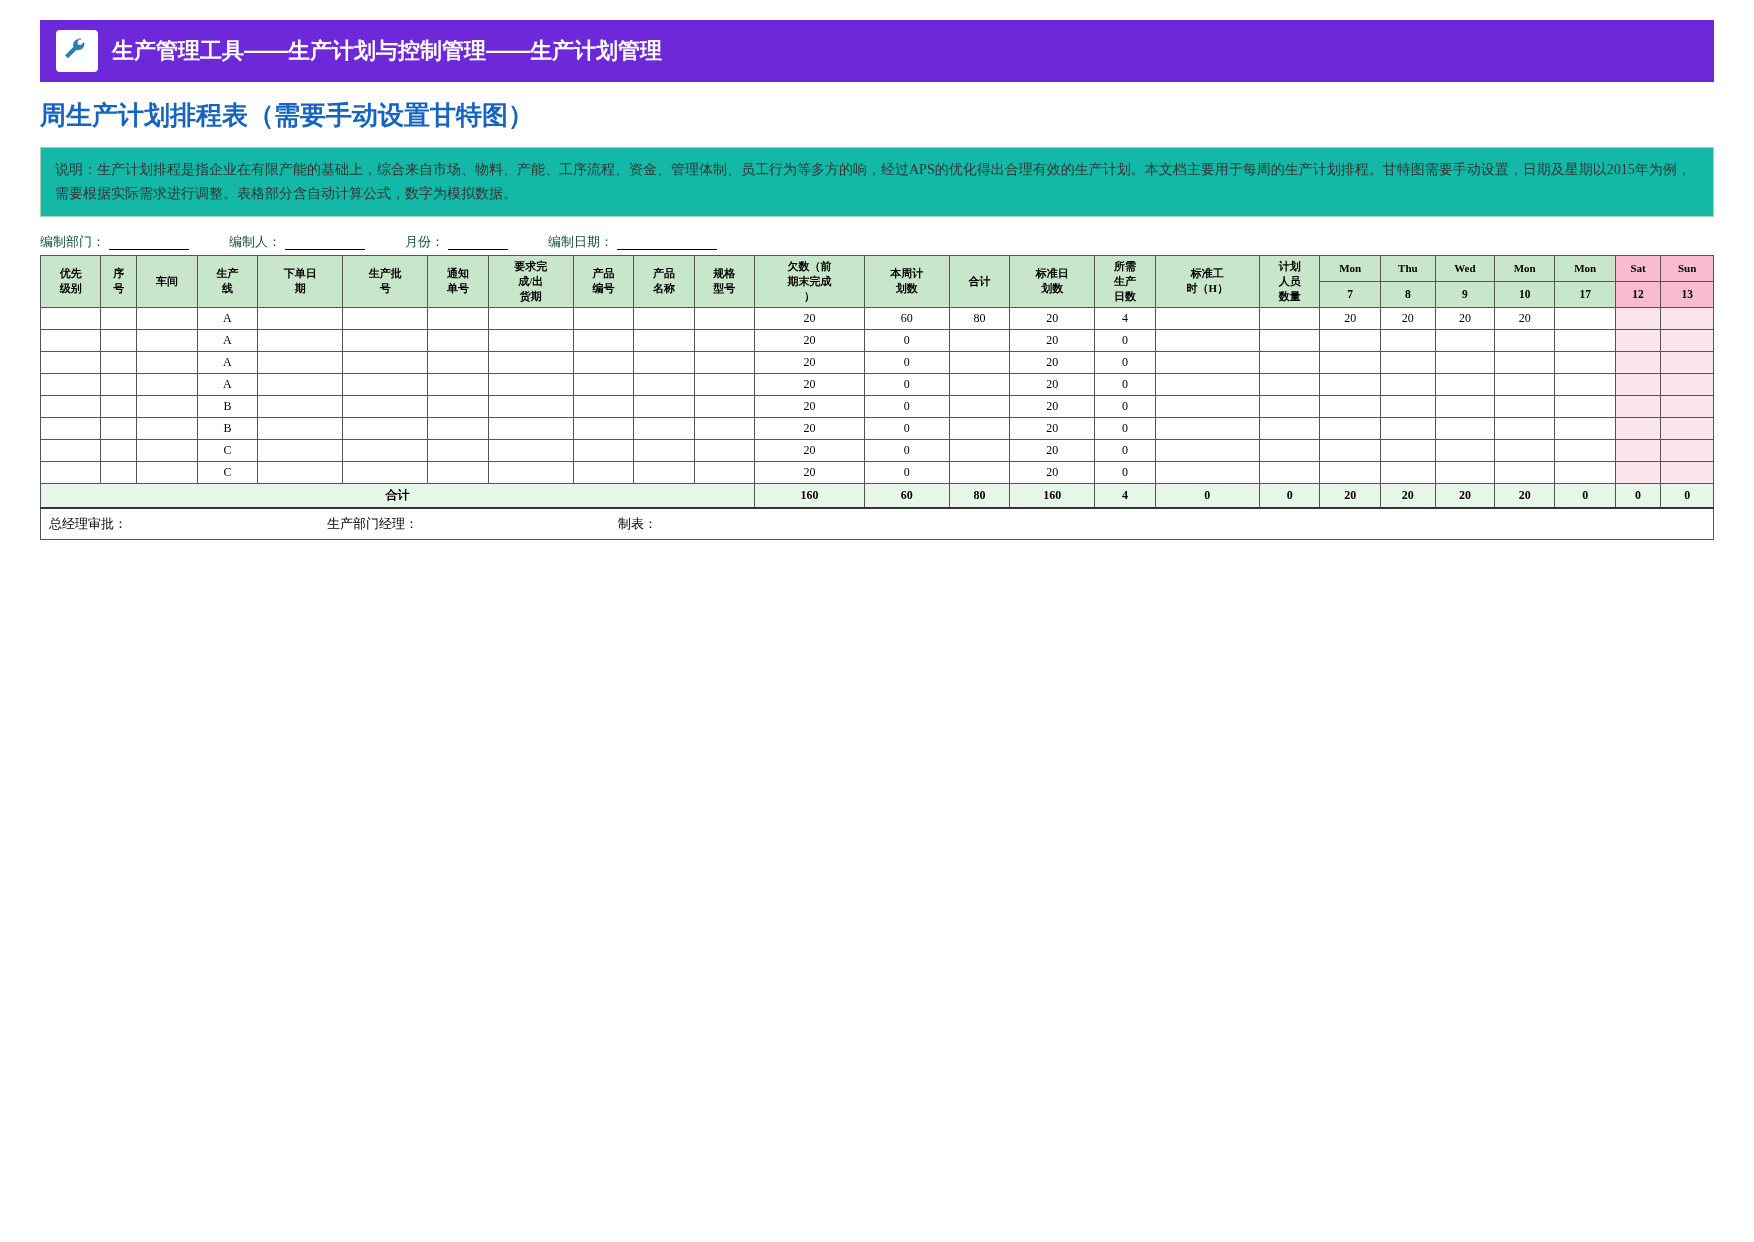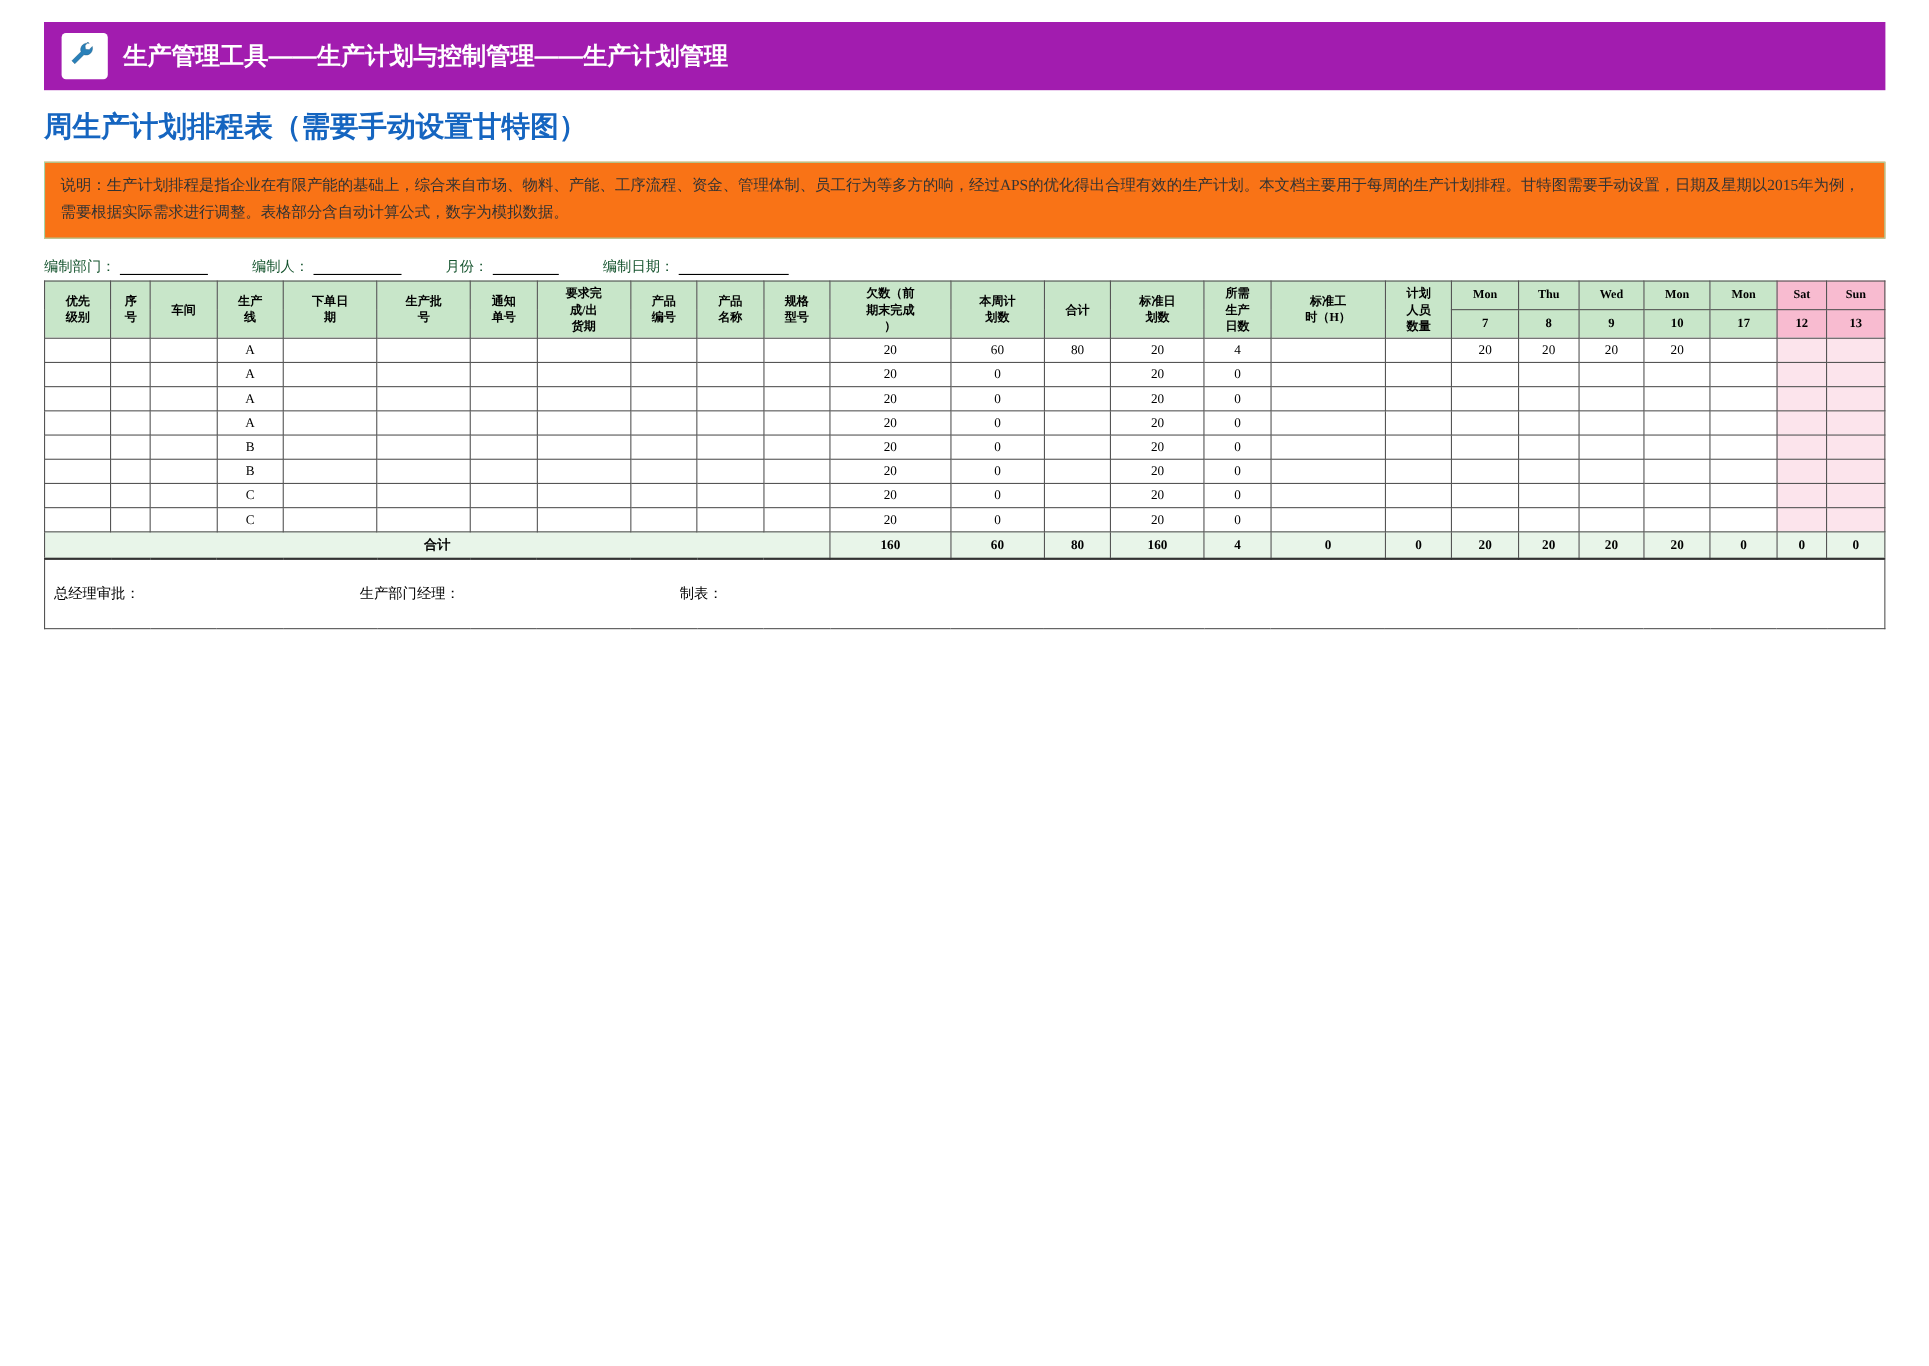--- a/index.html
+++ b/index.html
@@ -6,21 +6,21 @@
     body {
       background: #fff;
       font-family: "SimSun", "宋体", serif;
       font-size: 13px;
       color: #000;
       padding: 20px 40px;
     }
 
     
     .header-bar {
-      background: #a21caf;
+      background: #6d28d9;
       display: flex;
       align-items: center;
       padding: 10px 16px;
       margin-bottom: 16px;
     }
     .header-icon {
       width: 42px;
       height: 42px;
       background: #fff;
       border-radius: 4px;
@@ -49,21 +49,21 @@
       margin-bottom: 14px;
       font-family: "Microsoft YaHei", "微软雅黑", sans-serif;
     }
 
     
     .description {
       font-size: 14px;
       line-height: 1.7;
       color: #333;
       margin-bottom: 16px;
-      background: #f97316;
+      background: #14b8a6;
       border: 1px solid #a5d6a7;
       padding: 10px 14px;
     }
 
     
     .meta-row {
       display: flex;
       gap: 40px;
       font-size: 13px;
       margin-bottom: 4px;
@@ -431,16 +431,16 @@
         <td>0</td>
         <td>20</td>
         <td>20</td>
         <td>20</td>
         <td>20</td>
         <td>0</td>
         <td class="col-sat">0</td>
         <td class="col-sun">0</td>
       </tr>
       <tr class="footer-row">
-        <td colspan="25" style="text-align: left; padding: 22px 8px; font-size: 13px;"><span>总经理审批：</span><span style="display:inline-block;min-width:200px;">&nbsp;</span><span>生产部门经理：</span><span style="display:inline-block;min-width:200px;">&nbsp;</span><span>制表：</span><span style="display:inline-block;min-width:120px;">&nbsp;</span></td>
+        <td colspan="25" style="text-align: left; padding: 6px 8px; font-size: 13px;"><span>总经理审批：</span><span style="display:inline-block;min-width:200px;">&nbsp;</span><span>生产部门经理：</span><span style="display:inline-block;min-width:200px;">&nbsp;</span><span>制表：</span><span style="display:inline-block;min-width:120px;">&nbsp;</span></td>
       </tr>
     </tbody>
 </table>
 
 </body></html>

